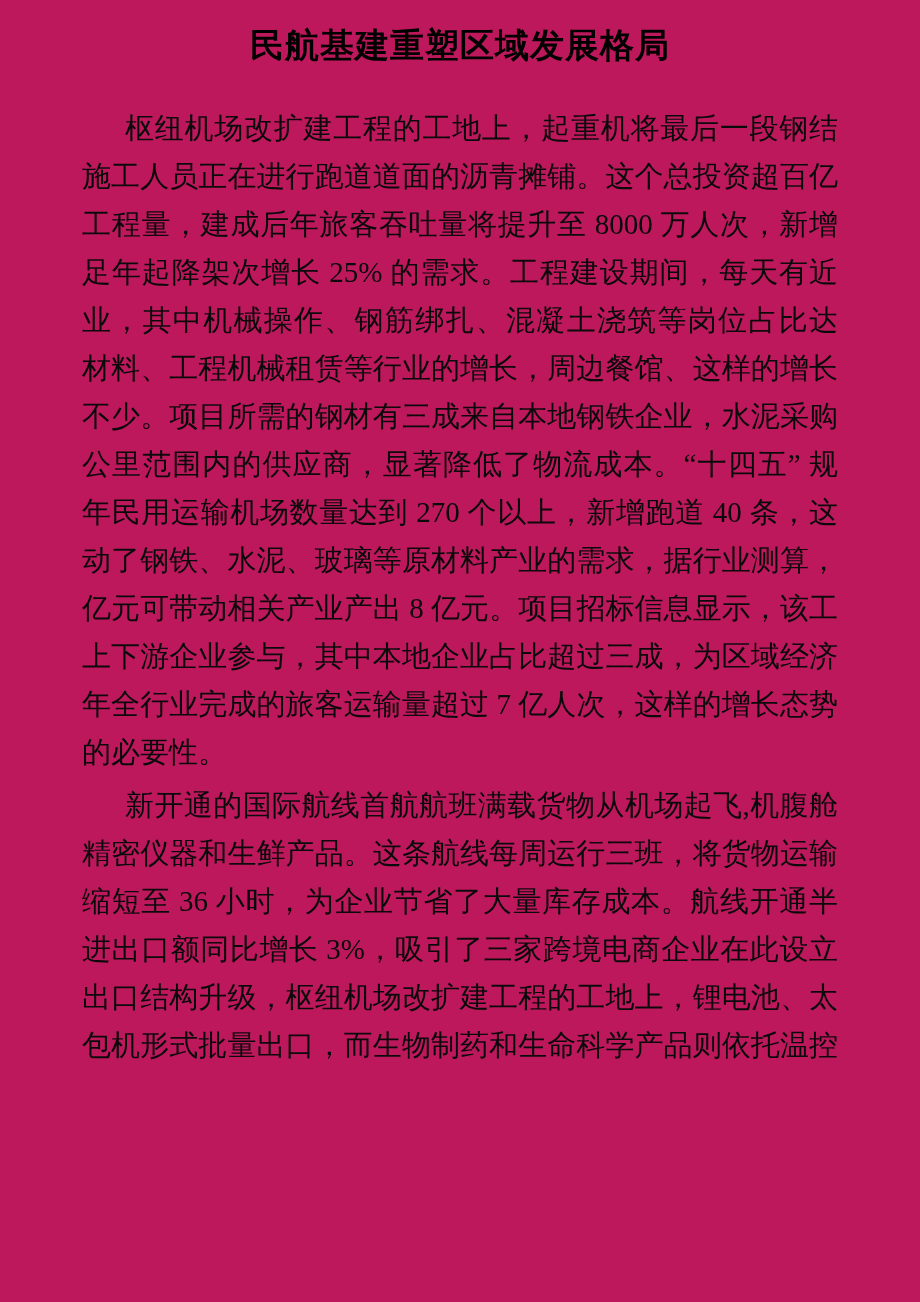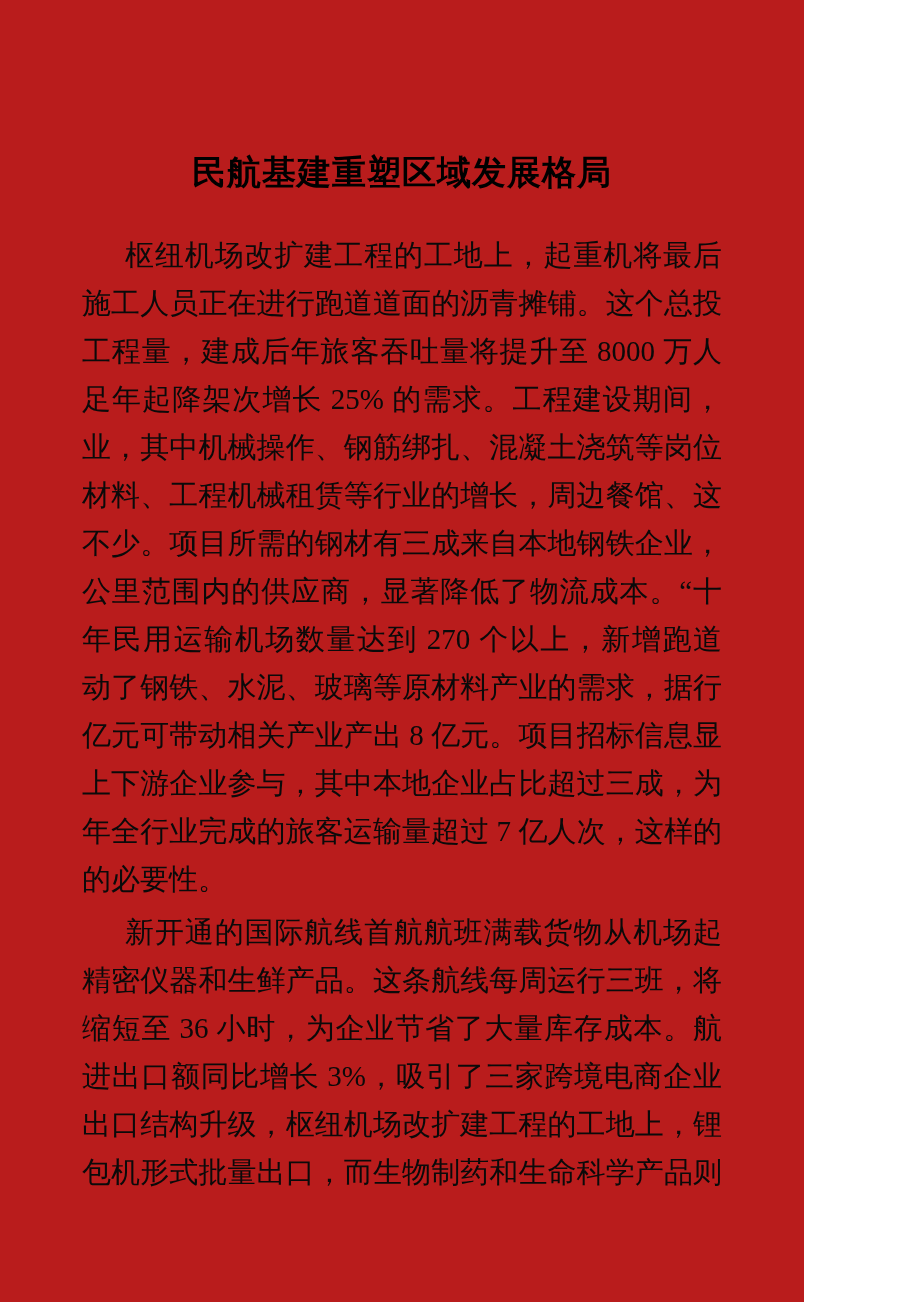--- a/index.html
+++ b/index.html
@@ -2,25 +2,24 @@
 <html><head>
 <meta charset="utf-8">
 <style>
   html, body {
     margin: 0;
     padding: 0;
     background: #ffffff;
   }
   .page {
     position: relative;
-    width: 804px;
+    width: 920px;
     height: 1302px;
-    background: #b91c1c;
+    background: #be185d;
     box-sizing: border-box;
-    padding-top: 127px;
     color: #000000;
     overflow: hidden;
   }
   .doc-title {
     text-align: center;
     font-family: "Liberation Sans", "DejaVu Sans", sans-serif;
     font-weight: 900;
     font-size: 34px;
     line-height: 44px;
     letter-spacing: 1px;

